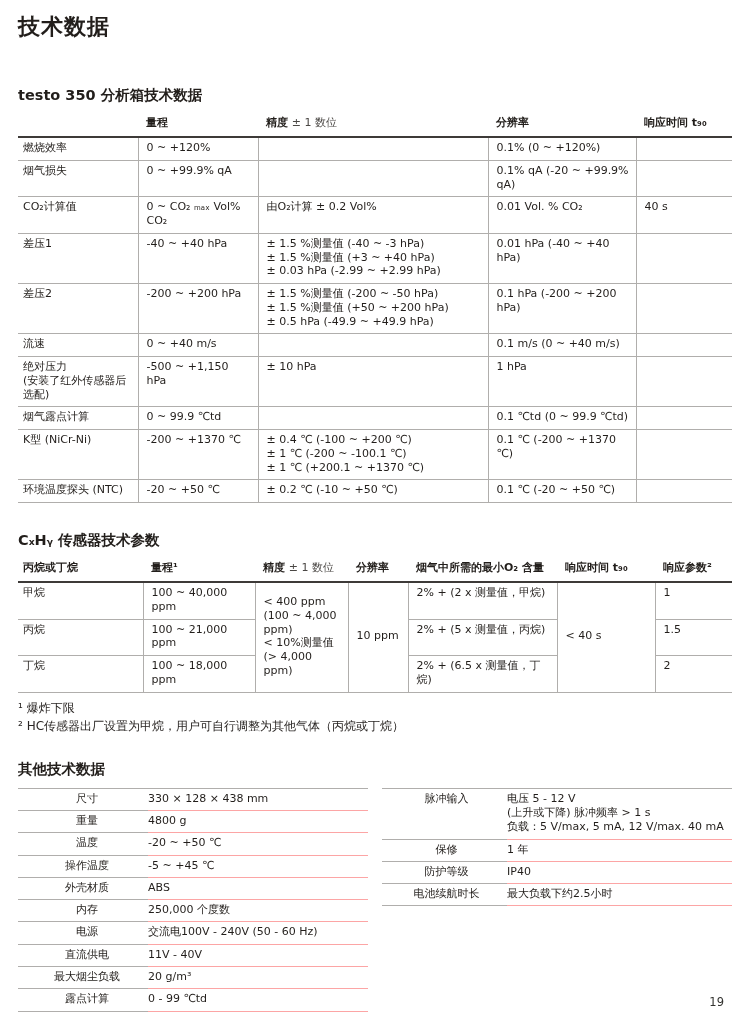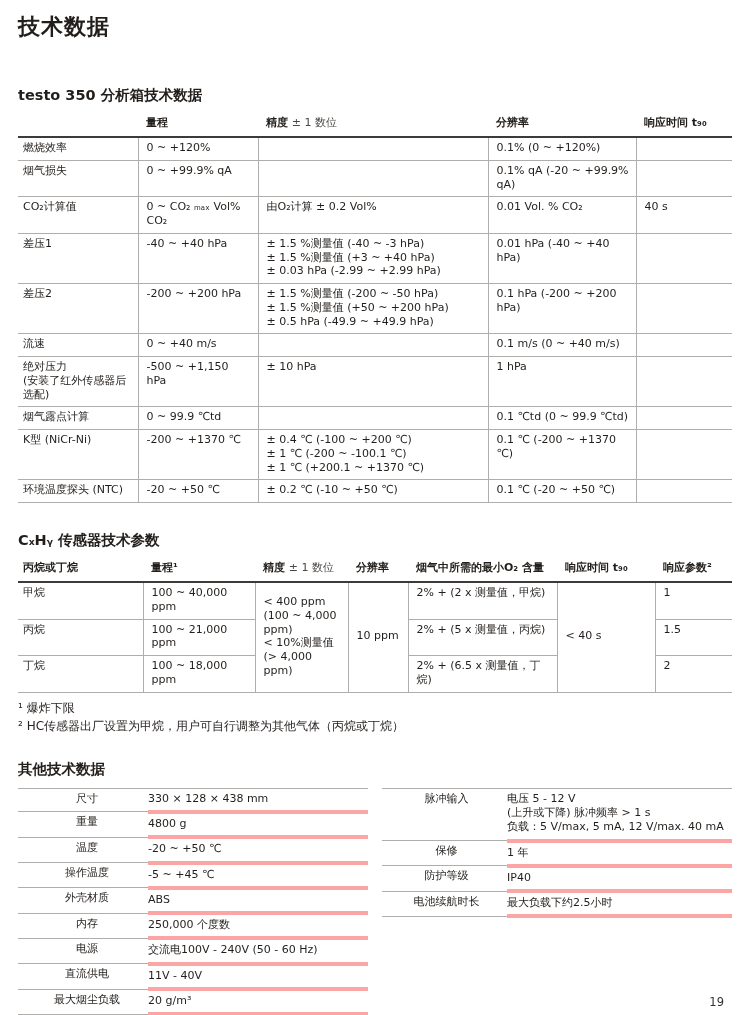--- a/index.html
+++ b/index.html
@@ -63,21 +63,21 @@
   .kv.right { width: 350px; }
   .kv th {
     font-weight: normal; text-align: center; vertical-align: top;
     padding: 3px 4px 4px 12px;
     border-bottom: 1px solid #b0aeac;
     line-height: 1.3;
   }
   .kv.right th { padding-left: 8px; }
   .kv td {
     padding: 3px 0 4px 0;
-    border-bottom: 4px solid #fca5a5;
+    border-bottom: 1px solid #fca5a5;
     vertical-align: top;
     white-space: pre-line;
     line-height: 1.3;
   }
   .kv.left col.k { width: 130px; }  .kv.left col.v { width: 220px; }
   .kv.right col.k { width: 125px; } .kv.right col.v { width: 225px; }
 
   .page-number {
     position: absolute; right: 26px; bottom: 6px;
     font-size: 11.5px; color: #333330;

